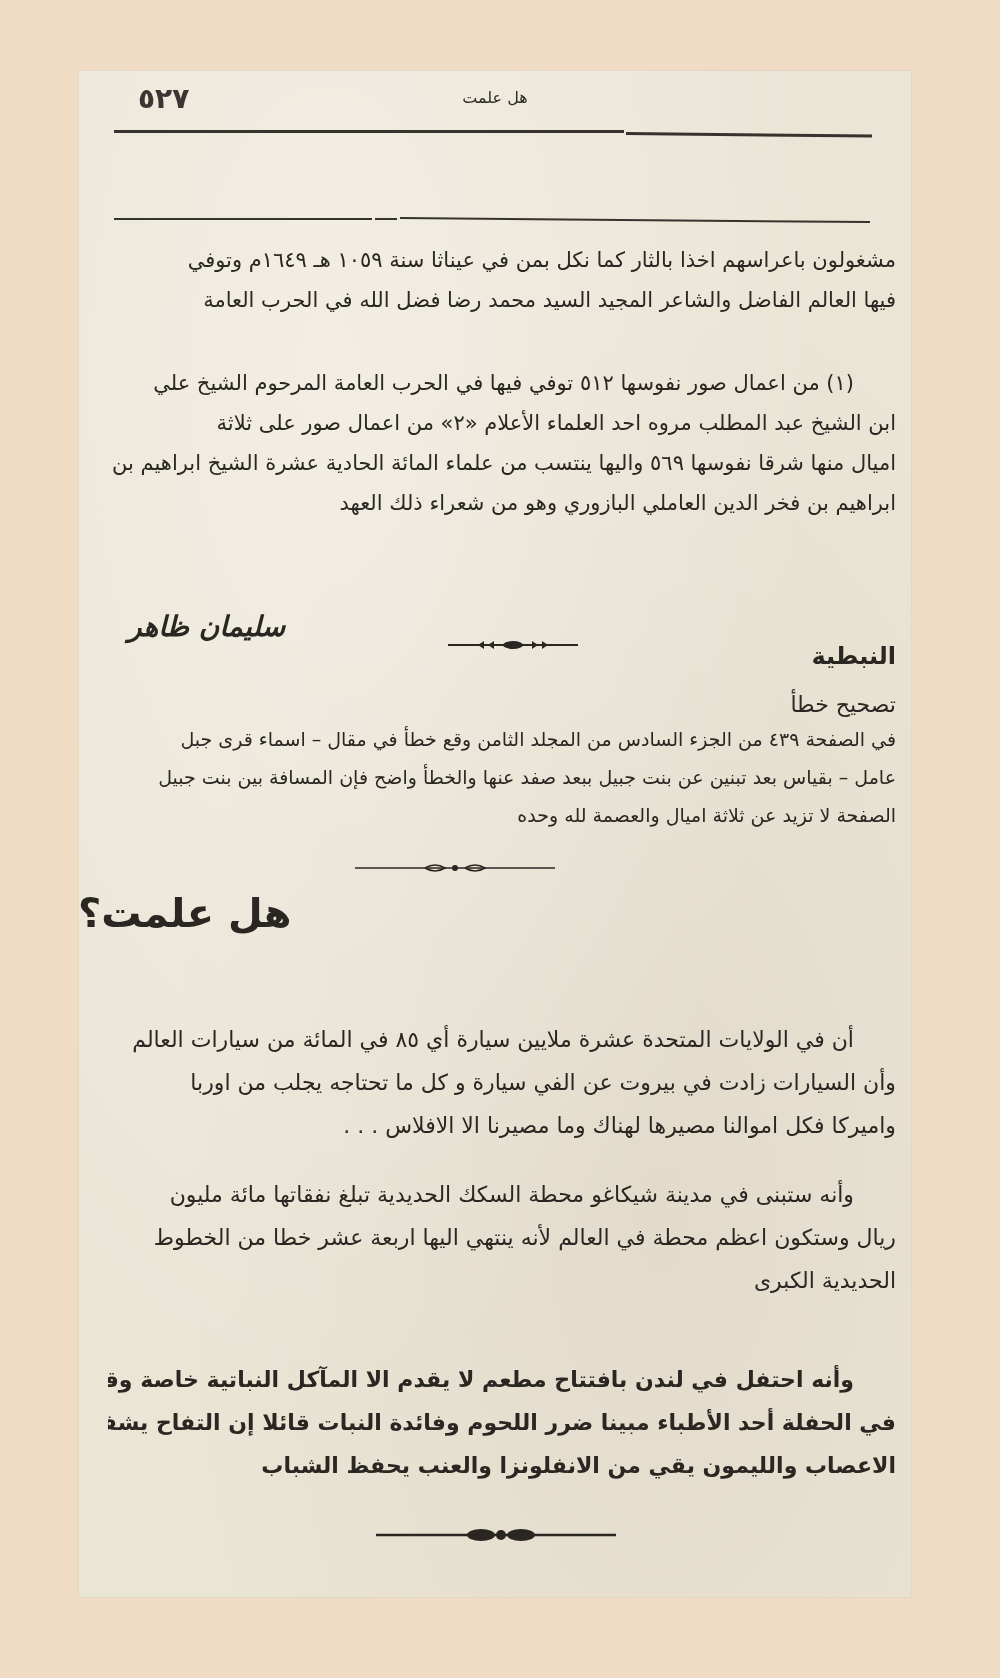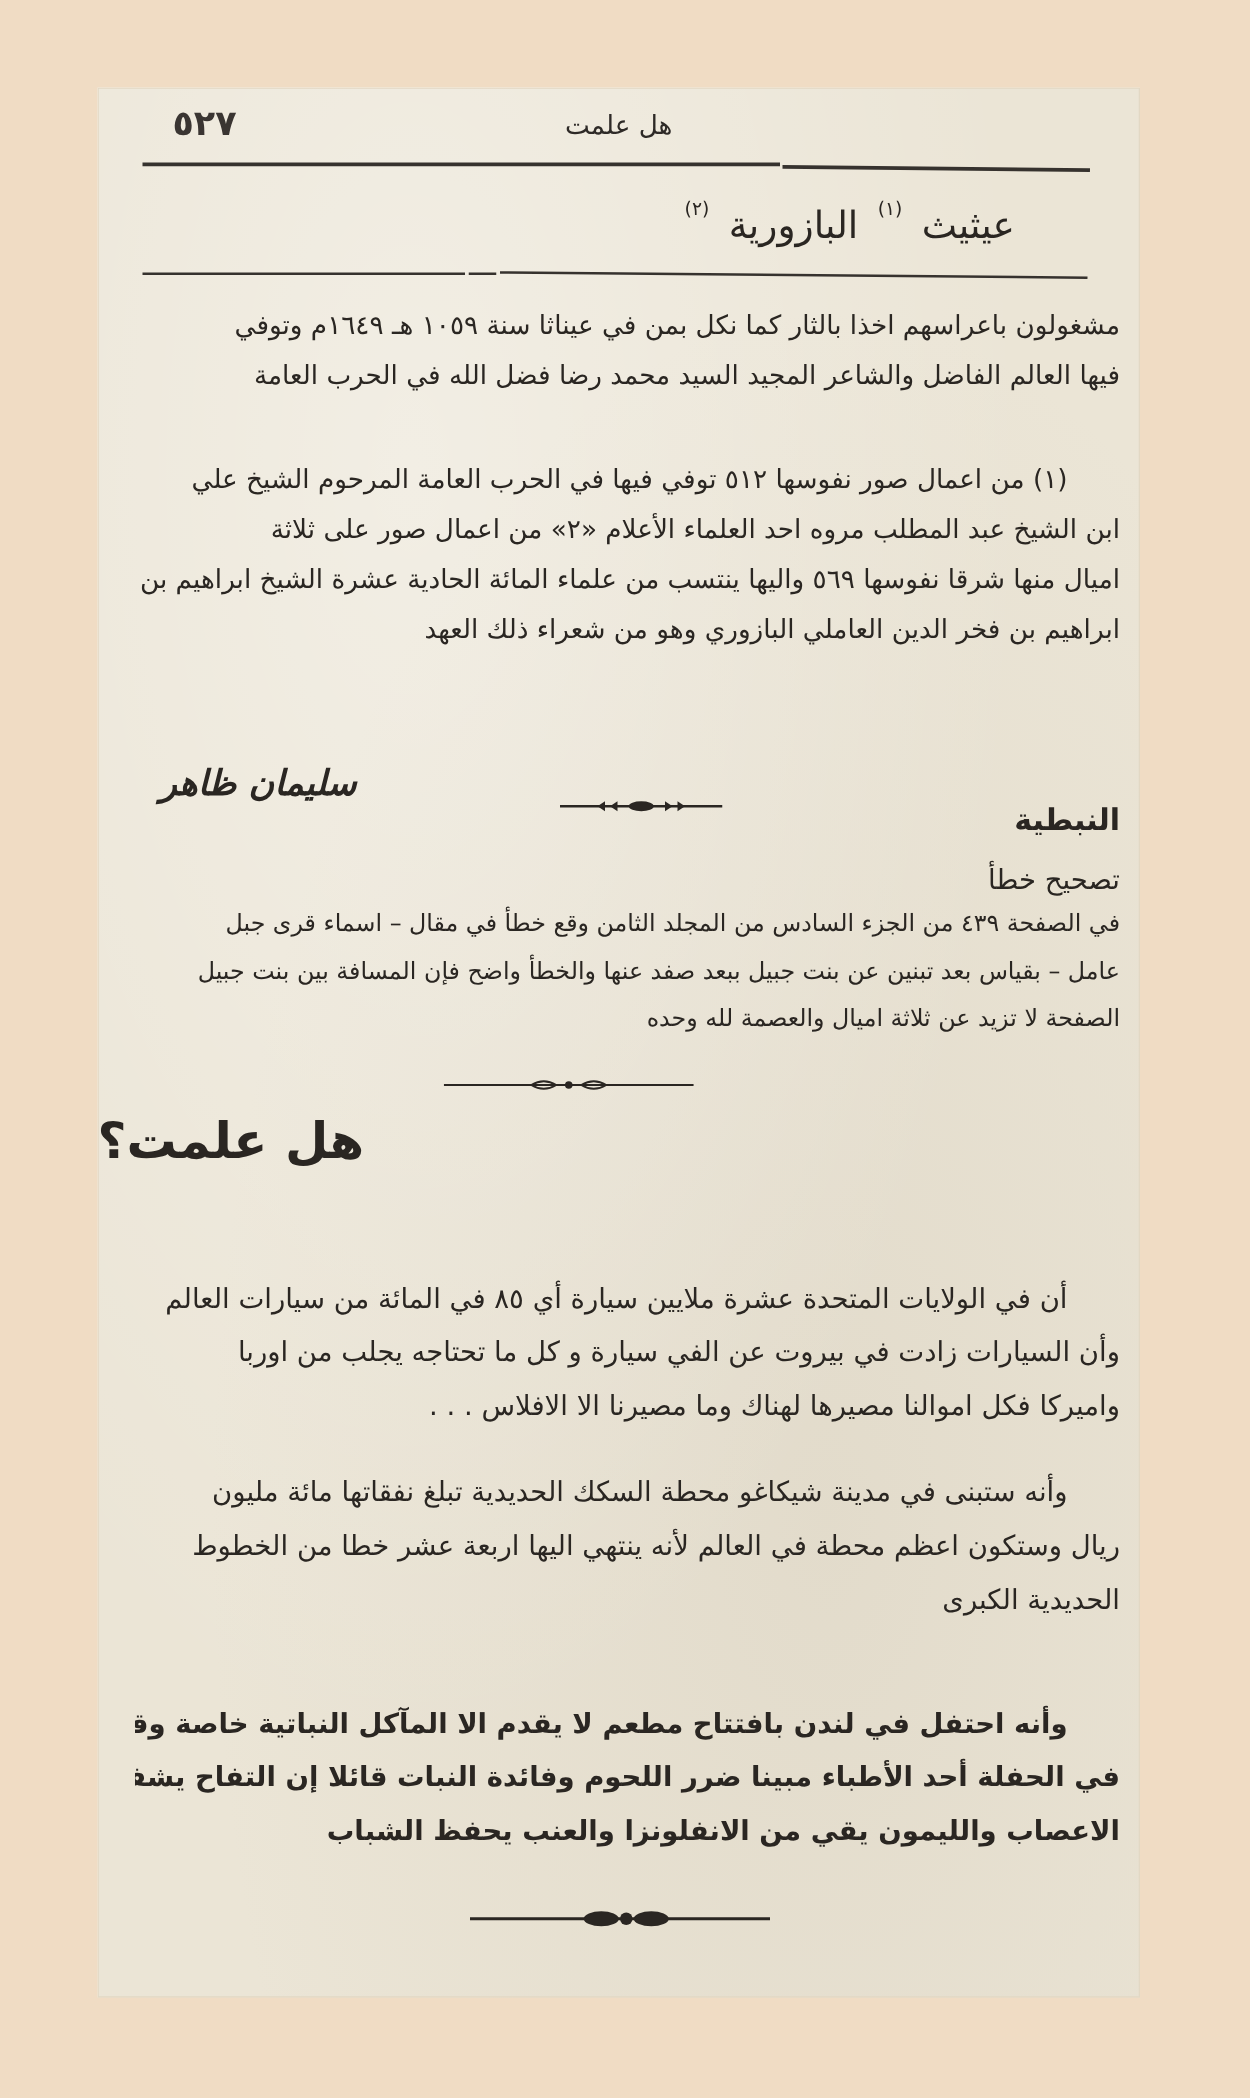--- a/index.html
+++ b/index.html
@@ -38,21 +38,21 @@
     font-size: 28px;
     font-weight: bold;
     color: #3a3532;
     direction: rtl;
   }
   .running-title {
     position: absolute;
     left: 0; right: 0;
     text-align: center;
     top: 6px;
-    font-size: 21px;
+    font-size: 16px;
     color: #2e2a27;
   }
   .rule {
     position: absolute;
     height: 0;
     border-top: 3px solid #36322e;
   }
   .rule.r1 { top: 60px; left: 36px; width: 510px; }
   .rule.r2 { top: 62px; left: 548px; width: 246px; transform: rotate(0.6deg); transform-origin: left; }
   .rule.r3 { top: 148px; left: 36px; width: 258px; border-top-width: 2px; }
@@ -151,26 +151,20 @@
 <div class="page">
 
   <div class="running-header">
     <span class="page-number">٥٢٧</span>
     <div class="running-title">هل علمت</div>
   </div>
 
   <div class="rule r1"></div>
   <div class="rule r2"></div>
 
-  <div class="section-heading">
-    <span>عيثيث</span>
-    <sup>(١)</sup>
-    <span>البازورية</span>
-    <sup>(٢)</sup>
-  </div>
 
   <div class="rule r3"></div>
   <div class="rule r4"></div>
   <div class="rule r5"></div>
 
   <div class="text-block block-1">
     <span class="line">مشغولون باعراسهم اخذا بالثار كما نكل بمن في عيناثا سنة ١٠٥٩ هـ ١٦٤٩م وتوفي</span>
     <span class="line">فيها العالم الفاضل والشاعر المجيد السيد محمد رضا فضل الله في الحرب العامة</span>
   </div>
 

